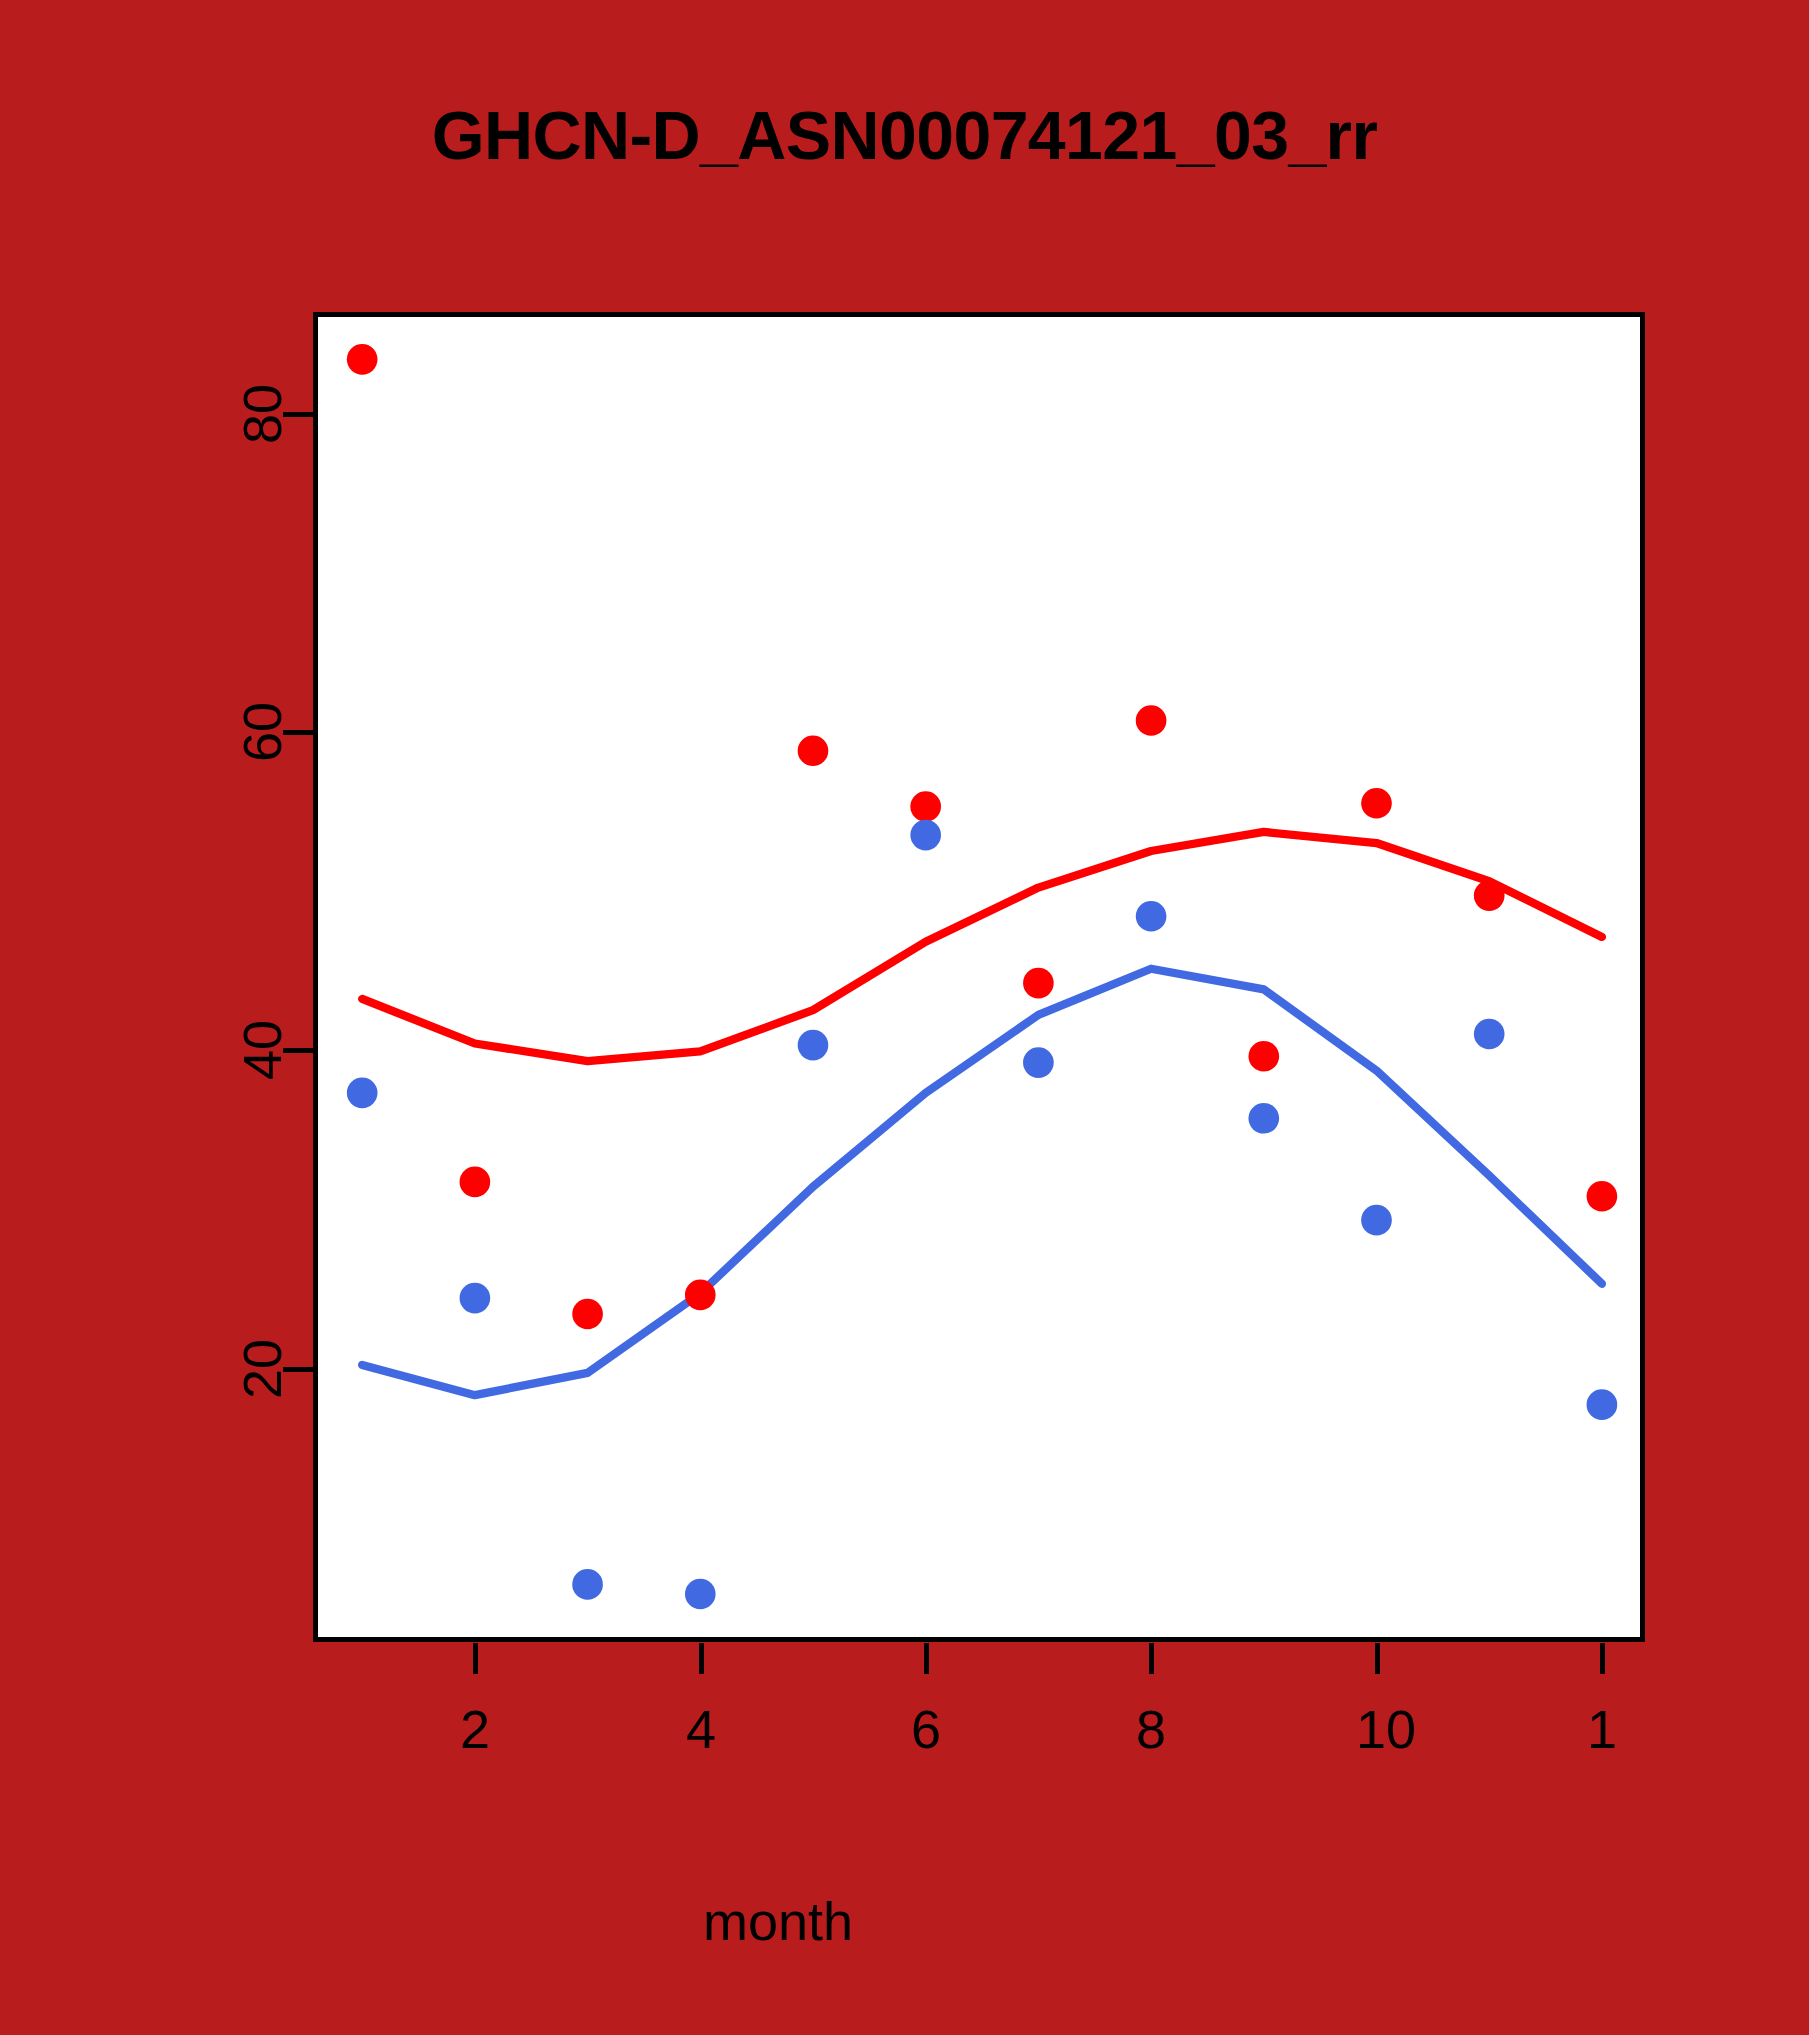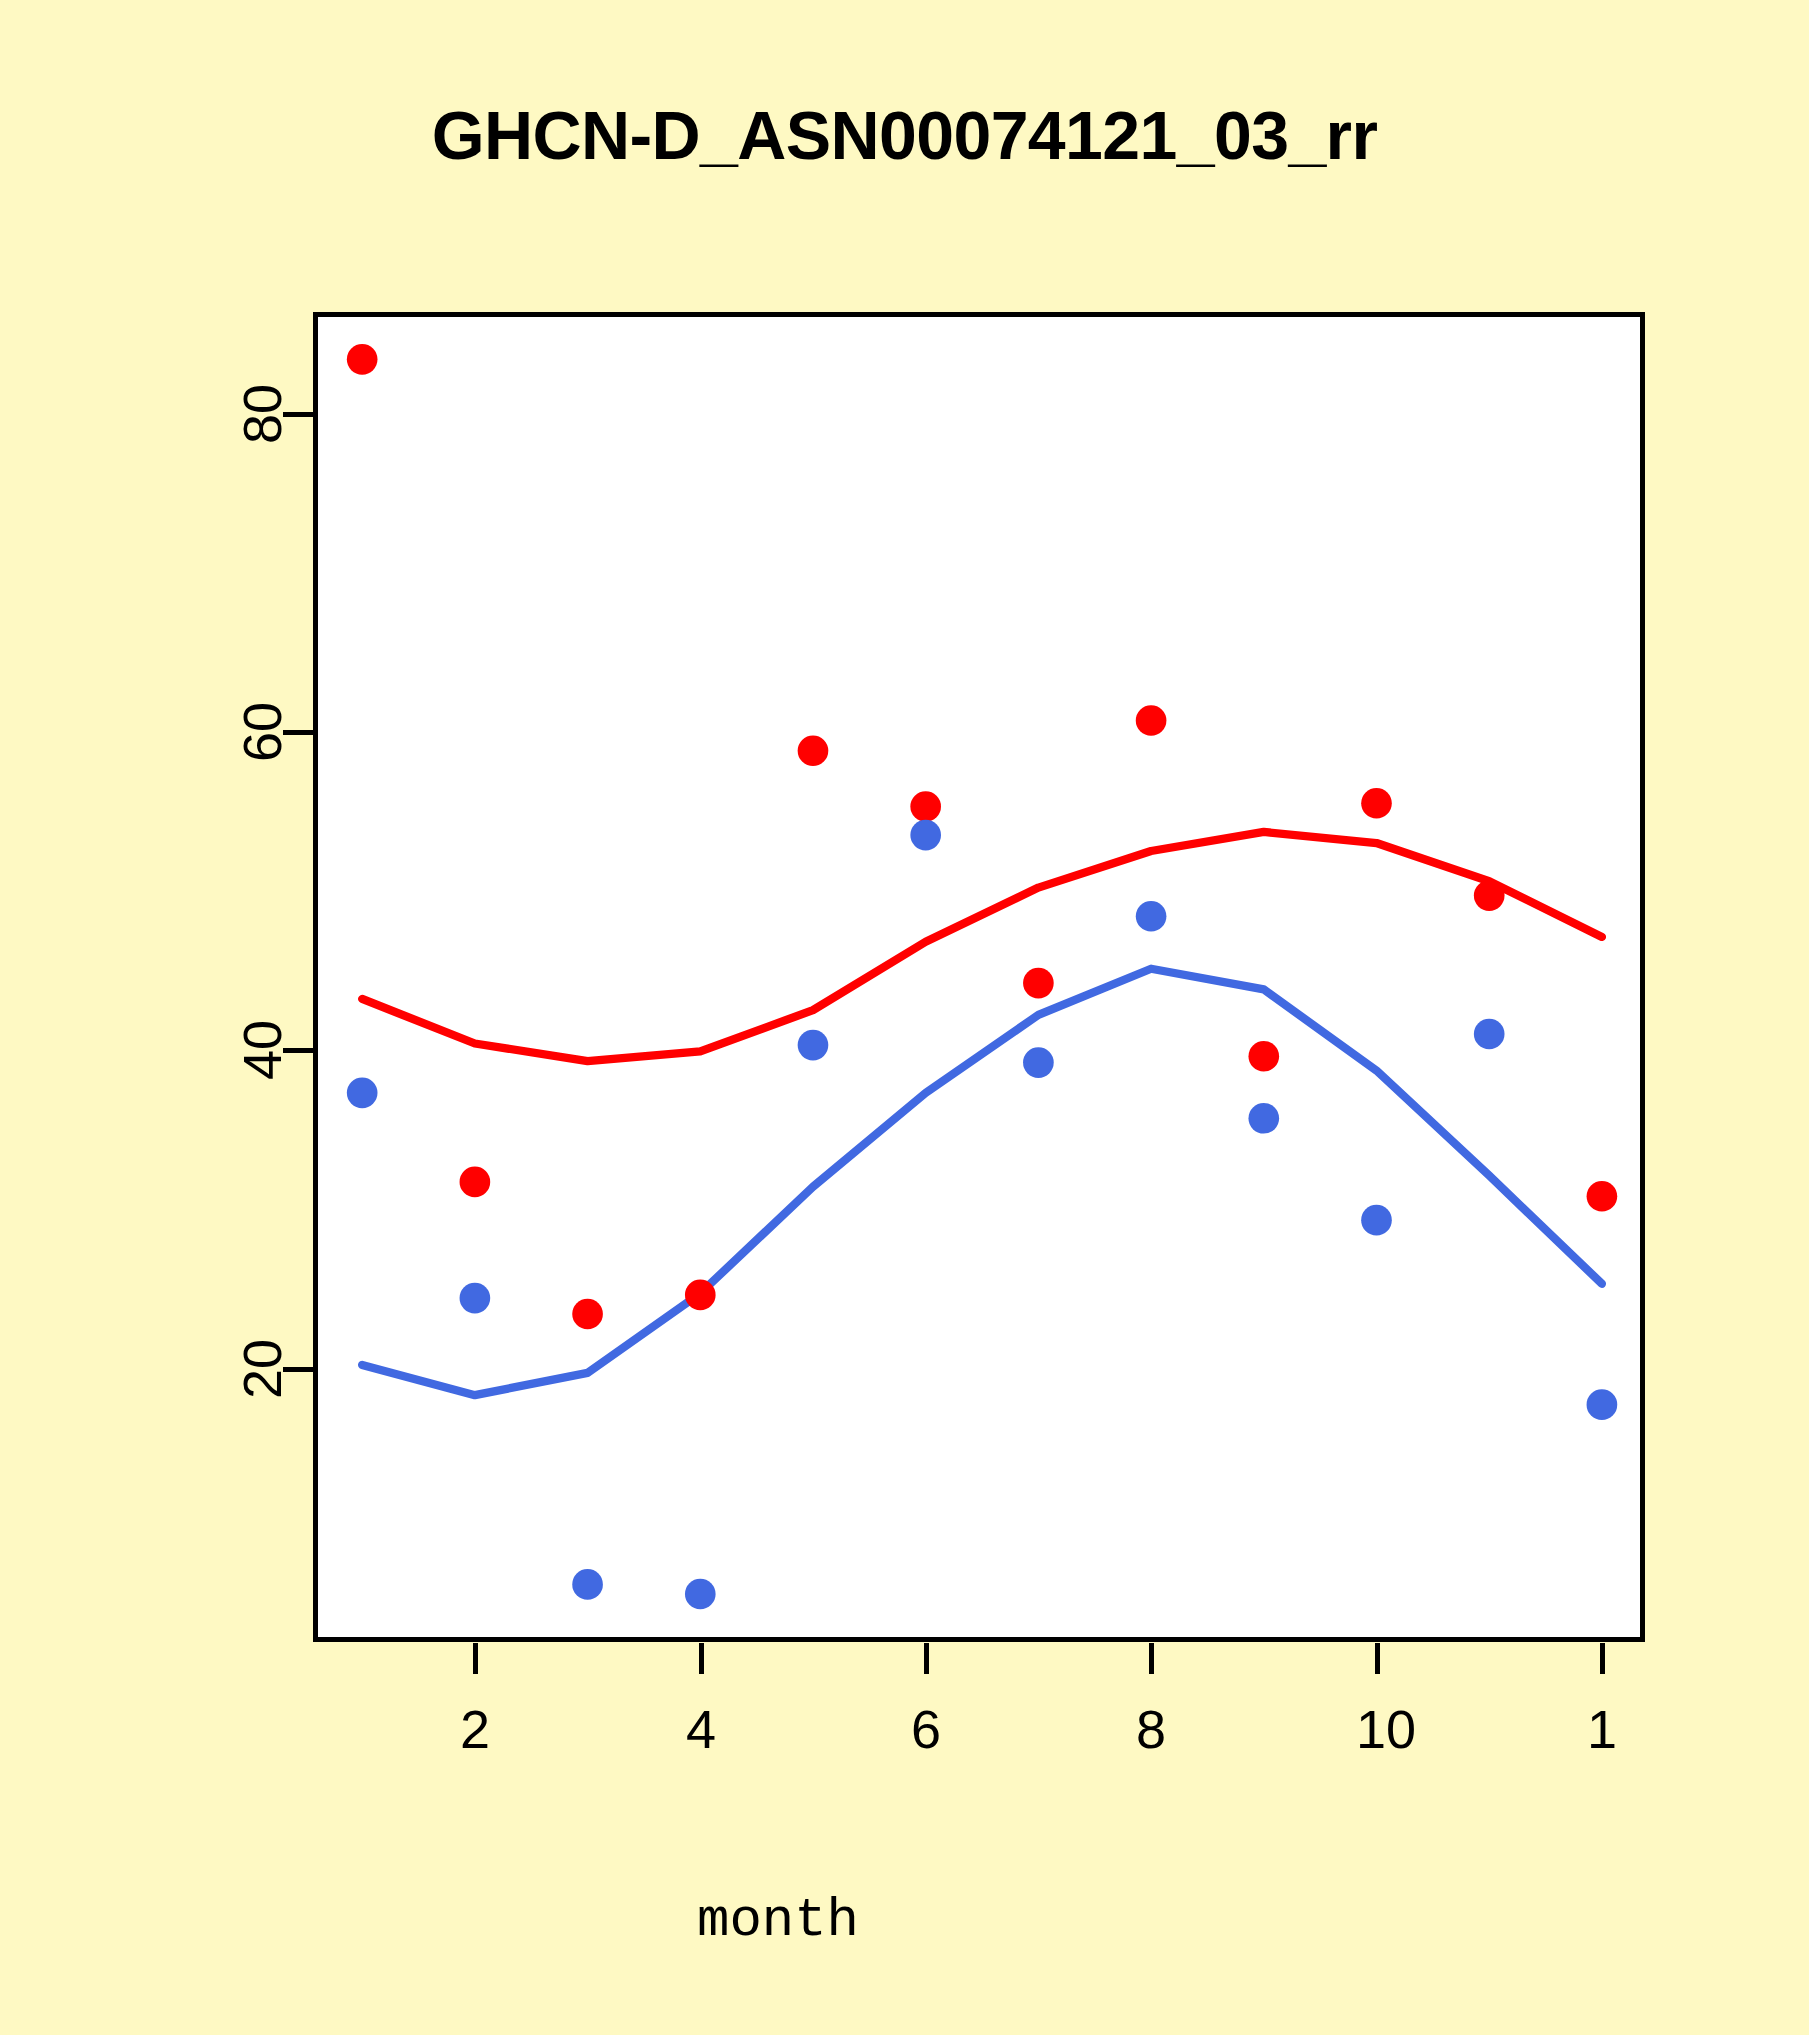--- a/index.html
+++ b/index.html
@@ -1,17 +1,17 @@
 <!DOCTYPE html>
 <html style="font-size:10.2px"><head>
 <meta charset="utf-8">
 <style>
   html,body{margin:0;padding:0;background:#ffffff;}
   body{width:1809px;height:2035px;font-family:"Liberation Sans",sans-serif;overflow:hidden;}
-  #page{position:relative;width:1809px;height:2035px;background:#fef9c3;}
+  #page{position:relative;width:1809px;height:2035px;background:#b91c1c;}
 
   
   .plot-title{
     position:absolute;left:0;top:96px;width:1809px;
     text-align:center;
     font-family:"Liberation Sans",sans-serif;
     font-weight:bold;
     font-size:68px;
     letter-spacing:-0.6px;
     color:#000;
@@ -44,21 +44,21 @@
     position:absolute;top:1698px;
     font-family:"Liberation Sans",sans-serif;
     font-size:54px;color:#000;
     transform:translateX(-50%);
     white-space:nowrap;
   }
 
   .axis-title-x{
     position:absolute;left:0;top:1890px;width:1556px;
     text-align:center;
-    font-family:Liberation Mono, monospace;
+    font-family:Liberation Sans, sans-serif;
     font-size:54px;color:#000;
   }
 </style>
 </head>
 <body>
 
 <div id="page">
 
   <div class="plot-title">GHCN-D_ASN00074121_03_rr</div>
 

